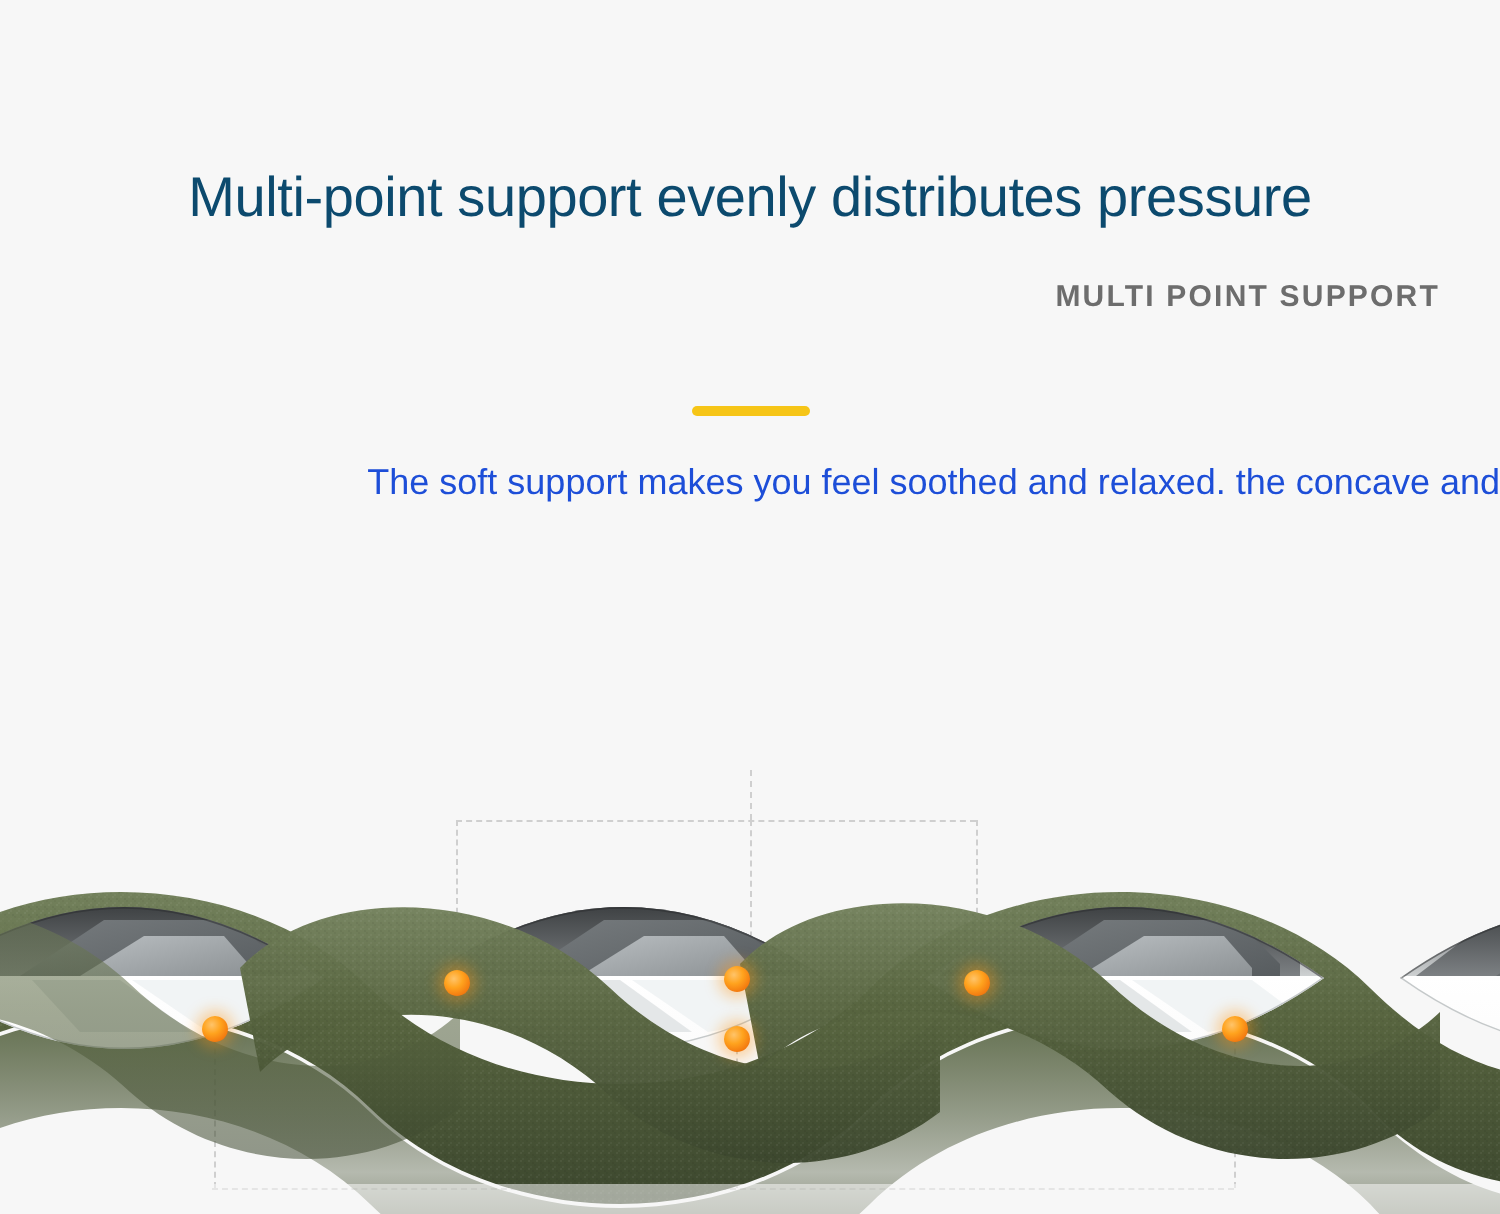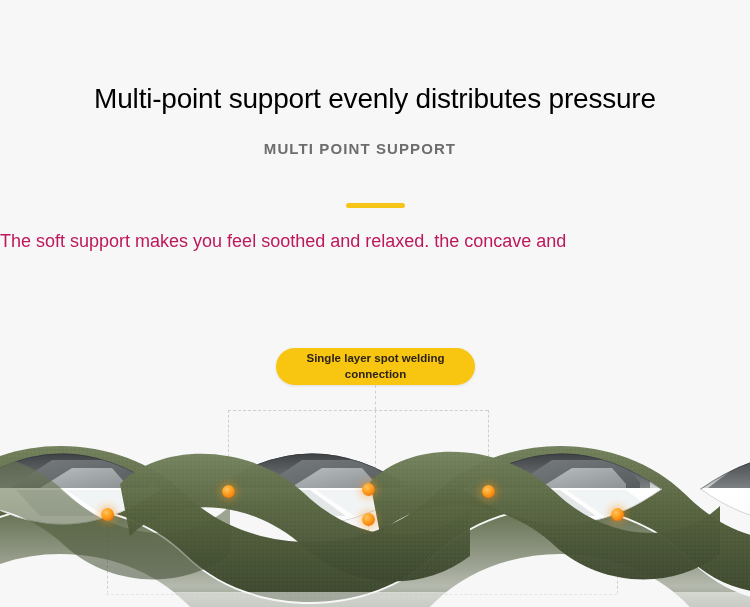--- a/index.html
+++ b/index.html
@@ -24,53 +24,53 @@
 
   
   .headline {
     position: absolute;
     top: 82px;
     left: 0;
     width: 750px;
     text-align: center;
     font-size: 28px;
     font-weight: 400;
-    color: #000000;
+    color: #0c4a6e;
     letter-spacing: -0.2px;
     line-height: 1.2;
   }
   .subhead {
     position: absolute;
     top: 140px;
     left: 0;
     width: 720px;
-    text-align: center;
+    text-align: right;
     font-size: 15px;
     font-weight: 700;
     color: #6d6d6d;
     letter-spacing: 1.1px;
   }
   .rule {
     position: absolute;
     top: 203px;
     left: 346px;
     width: 59px;
     height: 5px;
     border-radius: 3px;
     background: #f6c517;
   }
   .body-copy {
     position: absolute;
     top: 228px;
     left: 0;
     width: 750px;
-    text-align: left;
+    text-align: right;
     font-size: 18px;
     font-weight: 400;
-    color: #be185d;
+    color: #1d4ed8;
     line-height: 1.55;
   }
   .body-copy .line {
     display: block;
   }
 
   
   .callout {
     position: absolute;
     top: 348px;
@@ -134,26 +134,20 @@
   <div class="headline">Multi-point support evenly distributes pressure</div>
 
   <div class="subhead">MULTI POINT SUPPORT</div>
 
   <div class="rule"></div>
 
   <div class="body-copy">
     <span class="line">The soft support makes you feel soothed and relaxed. the concave and</span>
   </div>
 
-  <div class="callout">
-    <span>
-      <span>Single layer spot welding</span><br>
-      <span>connection</span>
-    </span>
-  </div>
 
   <div class="dash-v" style="left:375px; top:385px; height:25px;"></div>
 
   <div class="dash-h" style="left:228px; top:410px; width:260px;"></div>
 
   <div class="dash-v" style="left:228px; top:410px; height:81px;"></div>
   <div class="dash-v" style="left:375px; top:410px; height:79px;"></div>
   <div class="dash-v" style="left:488px; top:410px; height:81px;"></div>
 
   <div class="dash-v" style="left:107px; top:514px; height:80px;"></div>

